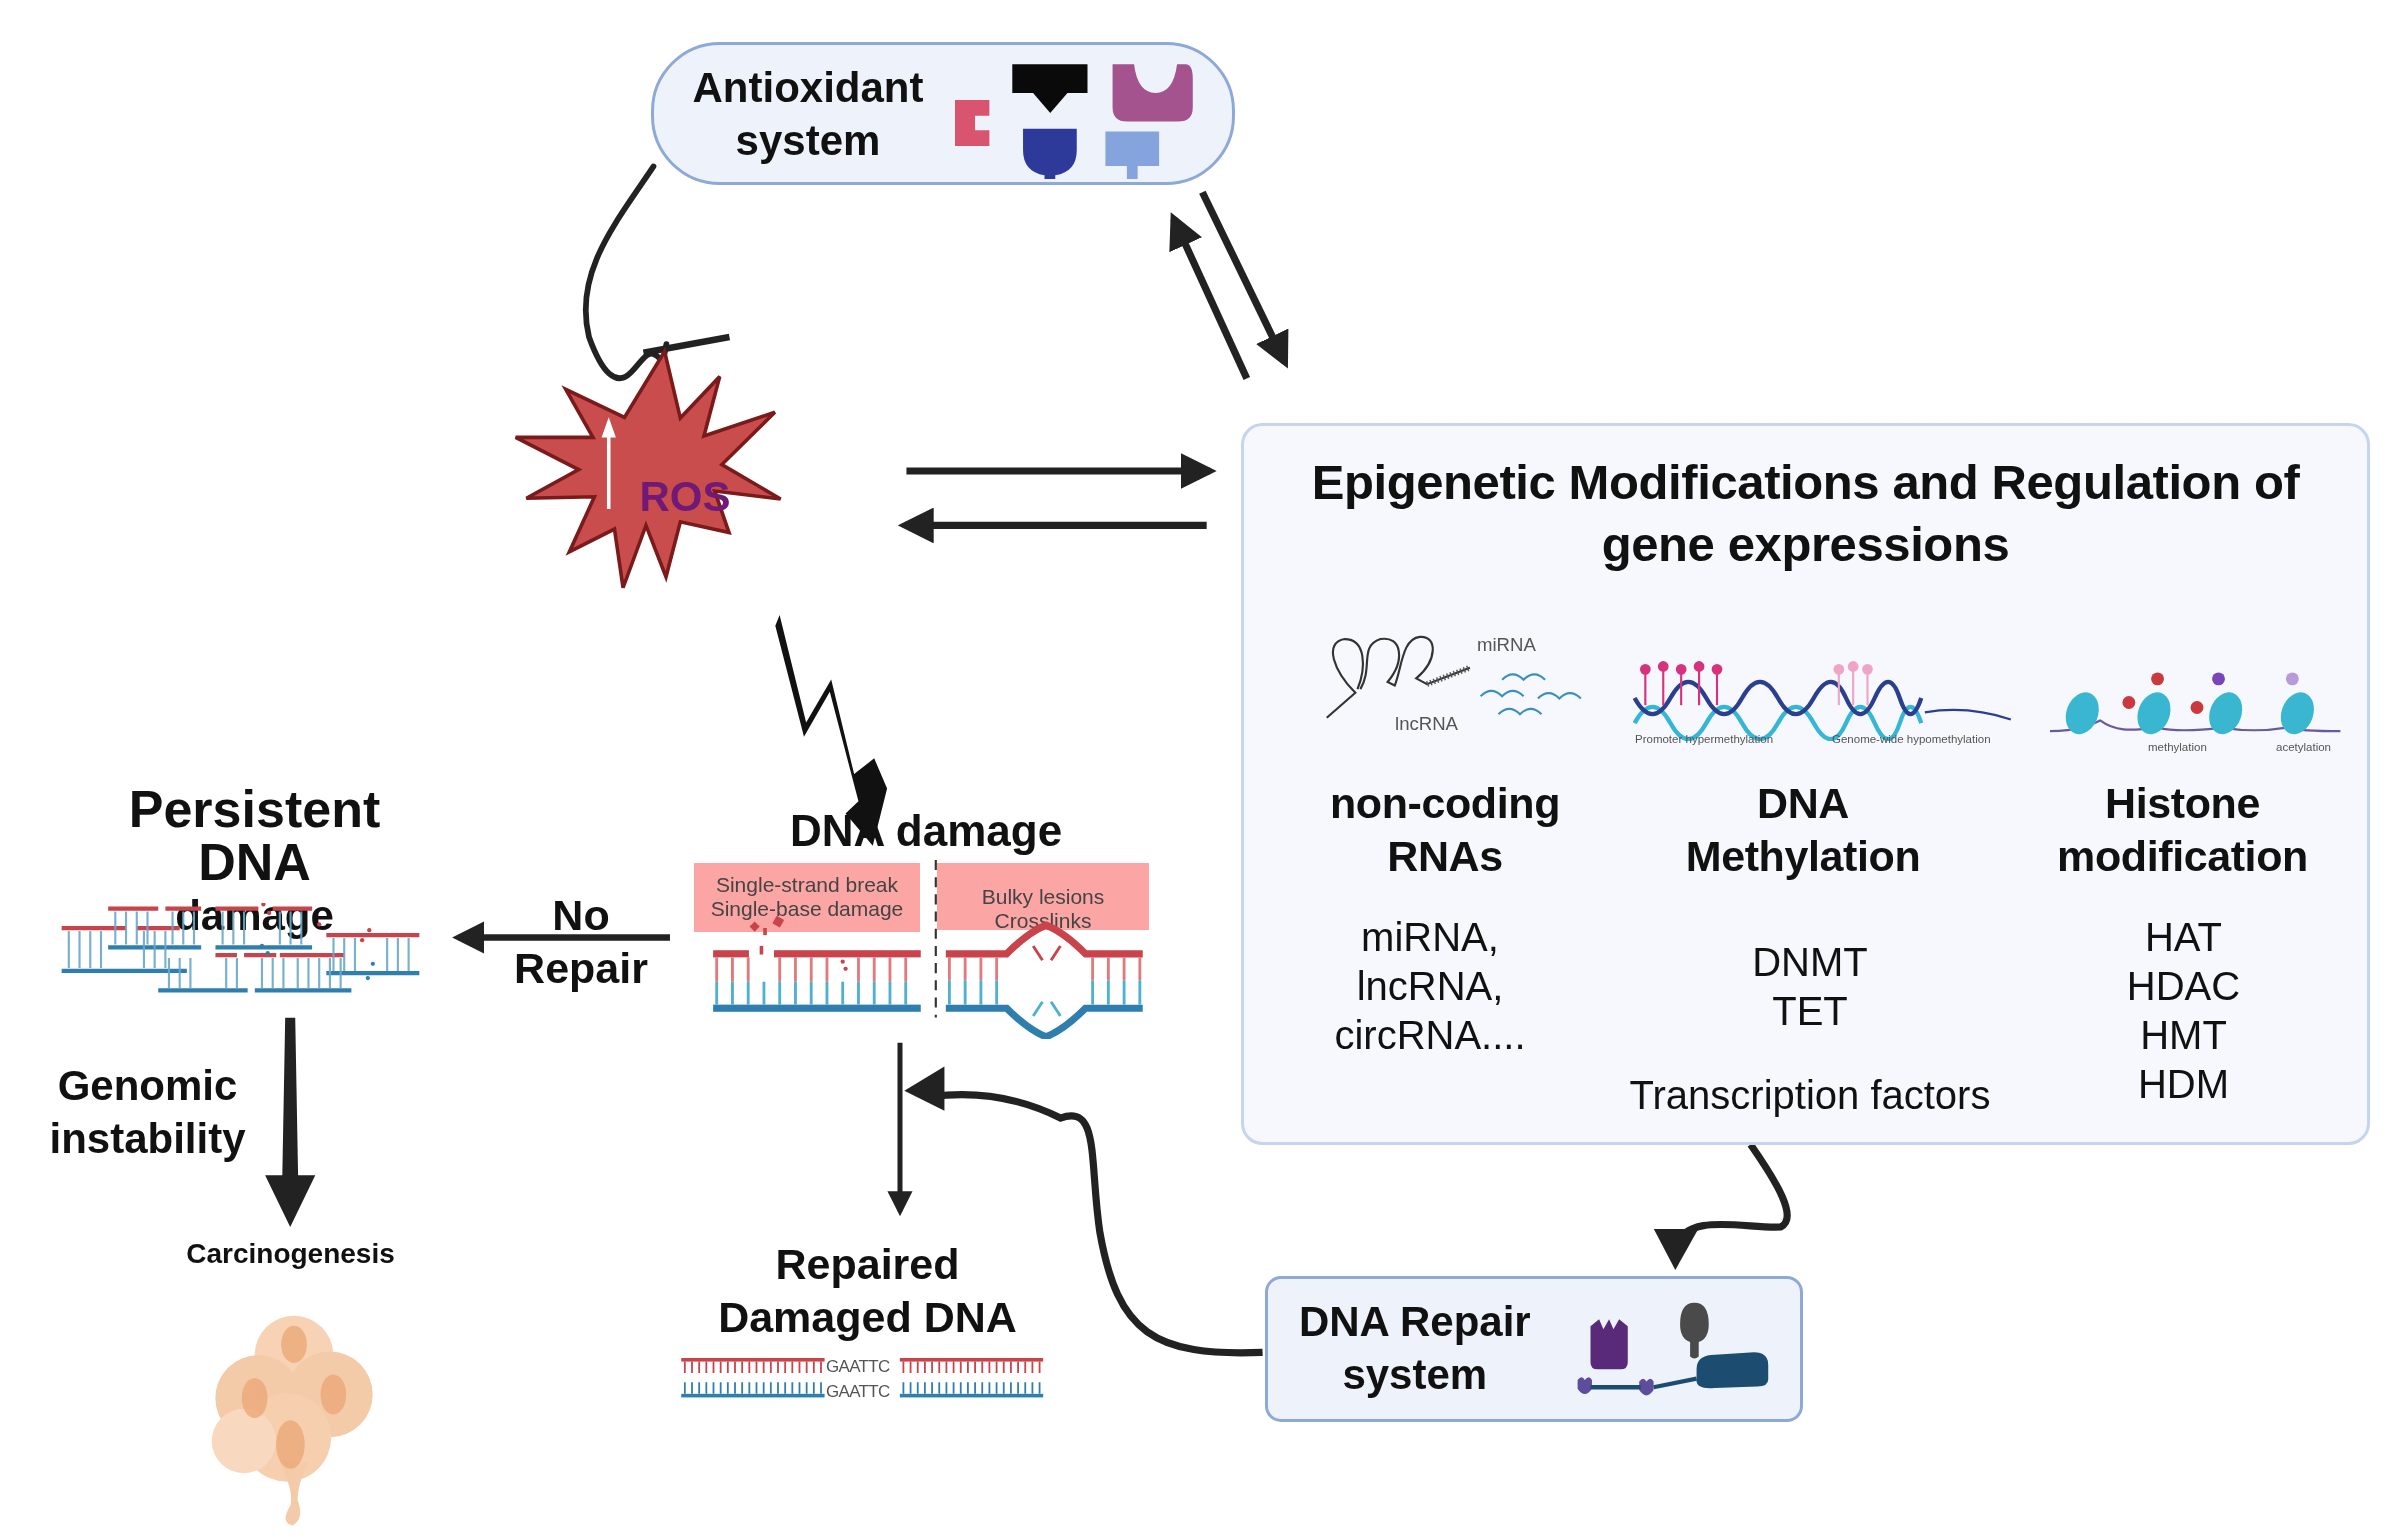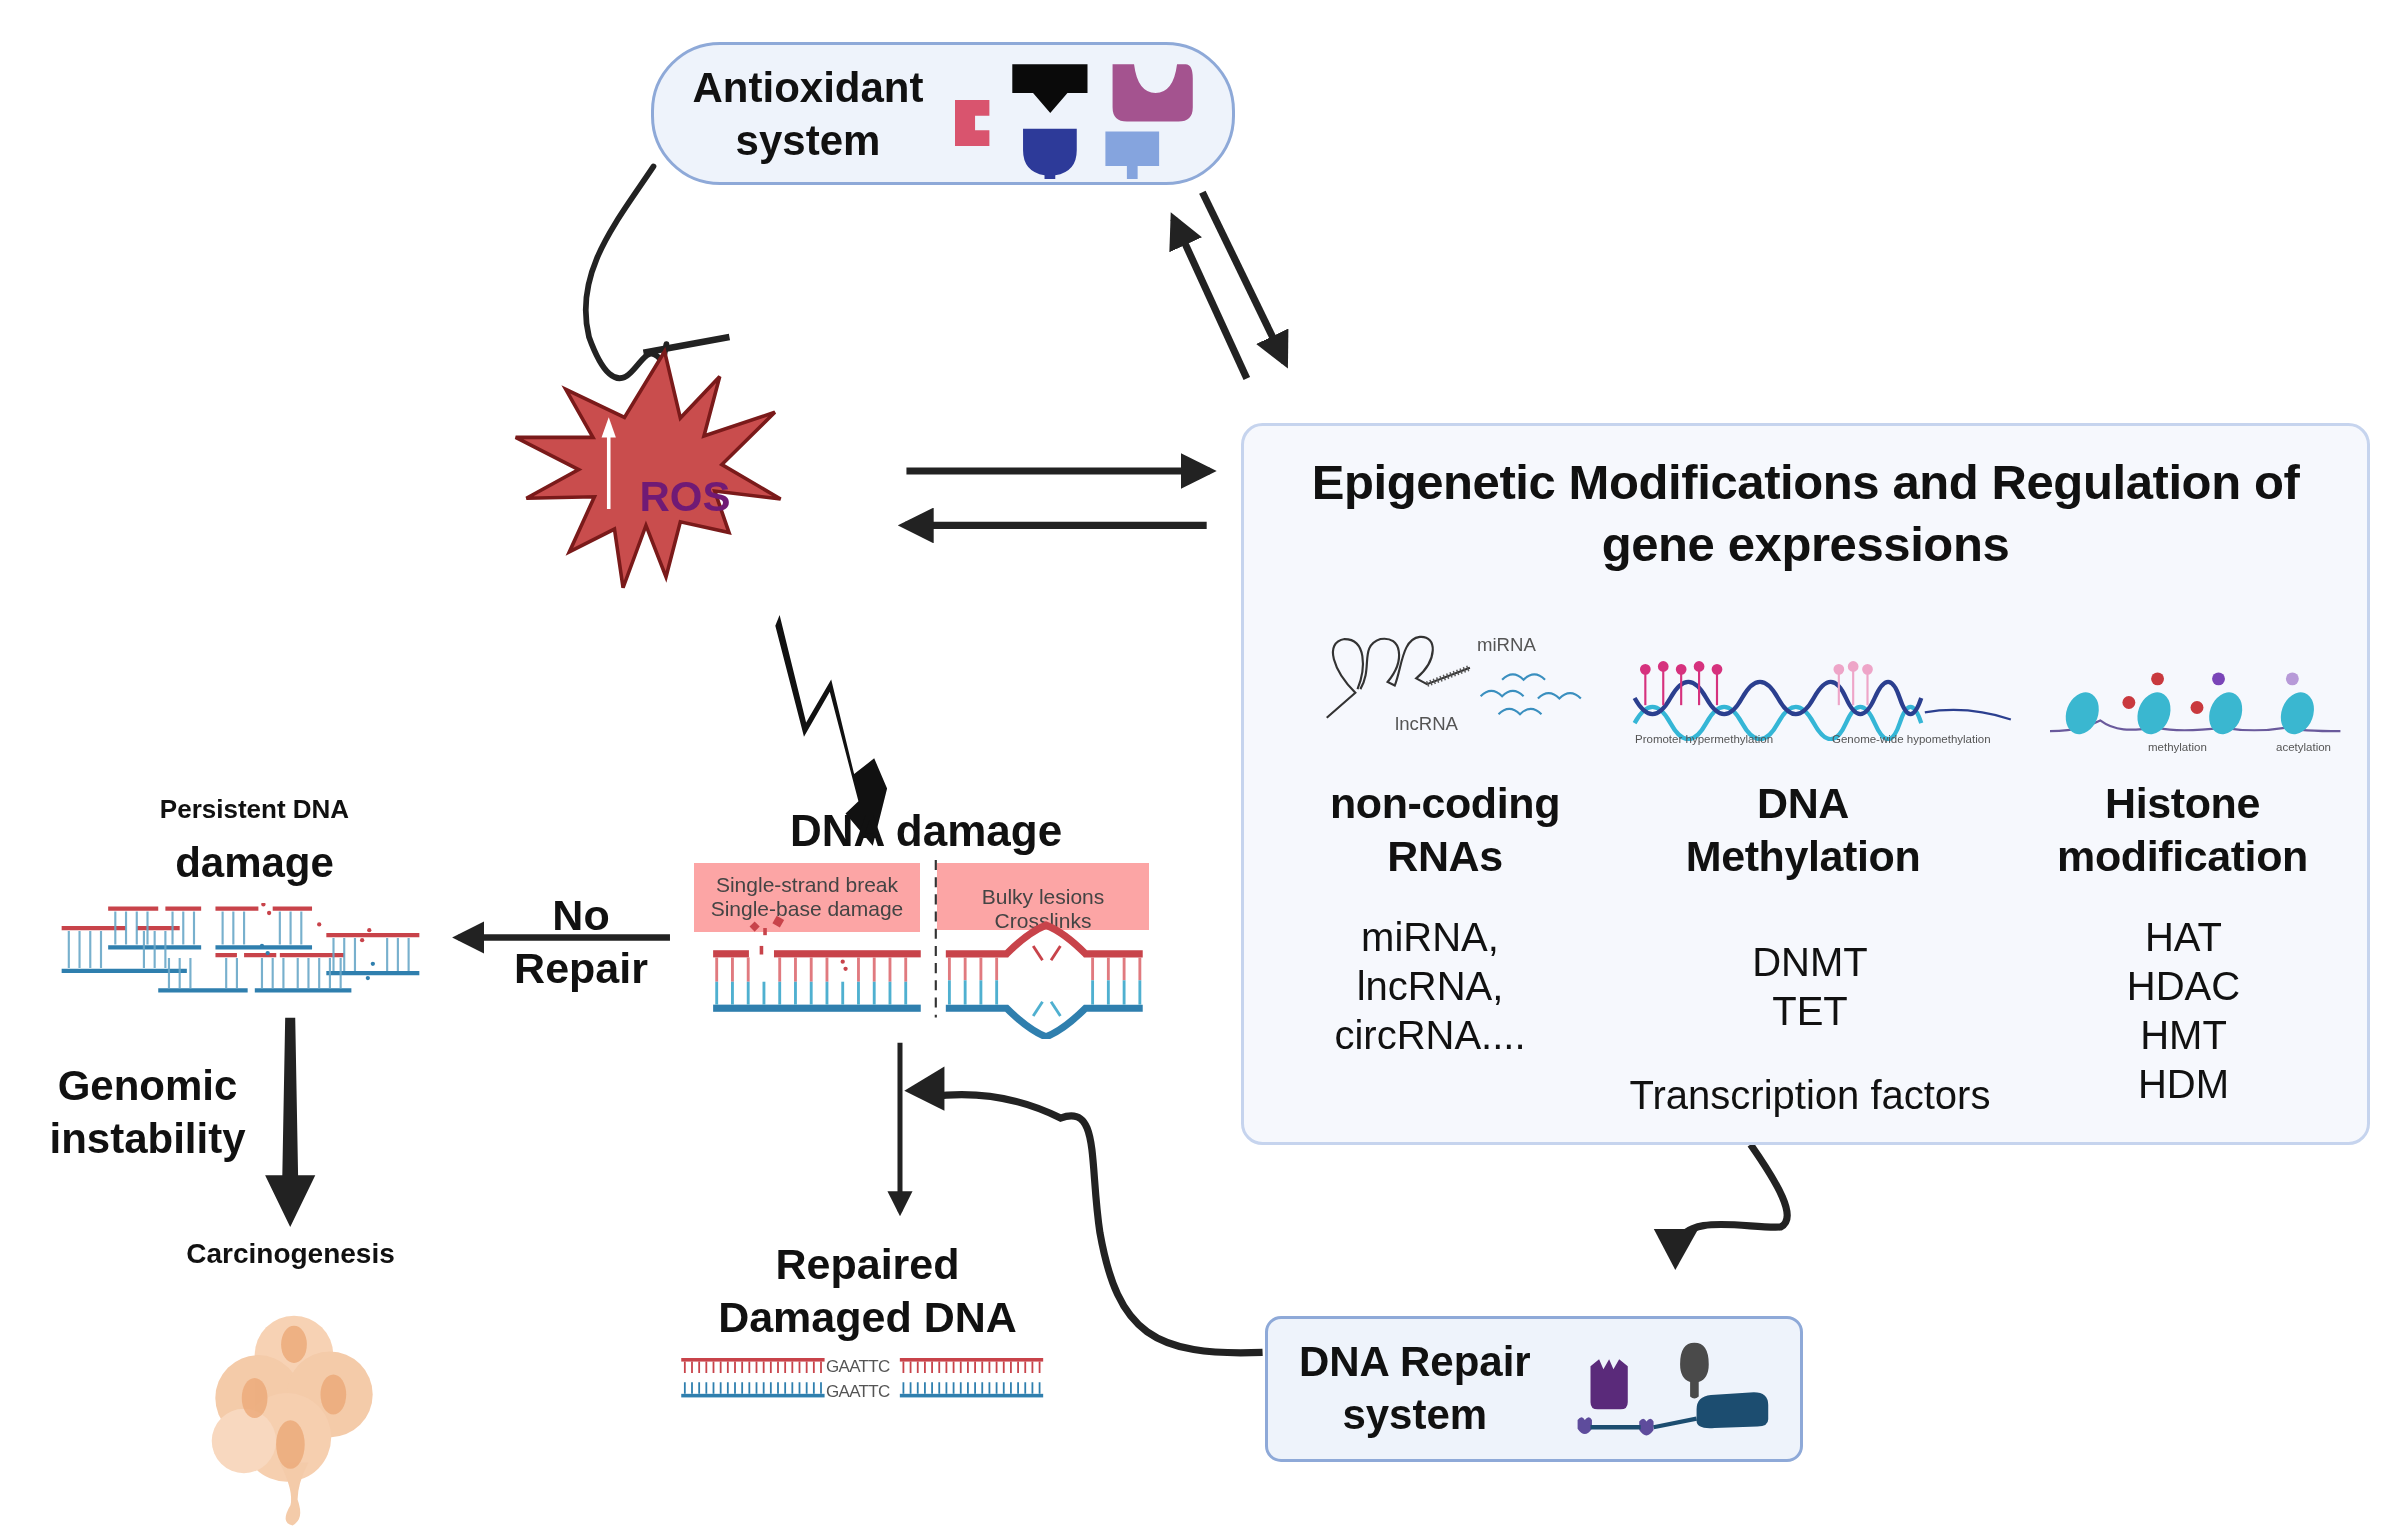--- a/index.html
+++ b/index.html
@@ -9,21 +9,21 @@
   svg.layer { position:absolute; left:0; top:0; }
   .bold { font-weight:700; }
   .title-lg { font-size:42px; font-weight:700; text-align:center; line-height:53px; letter-spacing:-0.4px; }
   .title-md { font-size:43px; font-weight:700; text-align:center; line-height:54px; }
   .reg { font-size:40px; font-weight:400; text-align:center; line-height:49px; }
   .box-anti { position:absolute; left:651px; top:42px; width:584px; height:143px;
               background:#eef3fb; border:3.6px solid #8ea9d8; border-radius:69px; box-sizing:border-box; }
   .box-epi { position:absolute; left:1241px; top:423px; width:1129px; height:722px;
              background:#f6f8fd; border:3.6px solid #c6d4ee; border-radius:21.5px; box-sizing:border-box; }
   .box-rep { position:absolute; left:1265px; top:1276px; width:538px; height:146px;
-             background:#eef3fb; border:3.6px solid #8ea9d8; border-radius:16px; box-sizing:border-box;margin-top:40px; }
+             background:#eef3fb; border:3.6px solid #8ea9d8; border-radius:16px; box-sizing:border-box; }
   .pinkbox { position:absolute; background:#fca5a5; color:#444; font-size:21px; line-height:24.4px; text-align:center; }
   .tiny { position:absolute; font-size:11.5px; color:#555; }
   .small { position:absolute; font-size:18.6px; color:#555; }
 </style>
 </head>
 <body>
 
 <svg class="layer" width="2389" height="1536" viewBox="0 0 3334 2143">
   <defs>
     <marker id="ah" viewBox="0 0 10 10" refX="8" refY="5" markerWidth="5" markerHeight="5" orient="auto-start-reverse">
@@ -257,21 +257,21 @@
         <line x1="611" y1="168" x2="611" y2="202" stroke="#4fb0d0"></line>
       <line x1="462" y1="120" x2="475" y2="140" stroke="#c8434a"></line>
         <line x1="500" y1="120" x2="487" y2="140" stroke="#c8434a"></line>
       <line x1="462" y1="218" x2="475" y2="198" stroke="#4fb0d0"></line>
         <line x1="500" y1="218" x2="487" y2="198" stroke="#4fb0d0"></line>
     </g>
   </g>
 </svg>
 
 <div class="abs" style="left:68px;top:783px;width:373px;">
-  <div class="title-md" style="font-size:26px;line-height:53px;">Persistent DNA</div>
+  <div class="title-md" style="font-size:52px;line-height:53px;">Persistent DNA</div>
   <div class="title-md" style="font-size:42px;line-height:53px;">damage</div>
 </div>
 <svg class="abs" style="left:54px;top:903px" width="373" height="93" viewBox="0 0 520 130">
   <g fill="none" stroke-width="6">
     <path d="M75,8 h70 M155,8 h50 M225,8 h60 M305,8 h55 M380,45 h130 M10,35 h90 M115,35 h60 M225,73 h30 M265,73 h45 M315,73 h90" stroke="#c8434a"></path>
     <path d="M75,62 h130 M225,62 h135 M380,98 h130 M10,95 h175 M145,122 h125 M280,122 h135" stroke="#2f7fae"></path>
   </g>
   <g stroke-width="3" opacity="0.9">
     <path d="M85,12 v46 M100,12 v46 M115,12 v46 M130,12 v46 M165,12 v46 M180,12 v46 M195,12 v46 M235,12 v46 M250,12 v46 M265,12 v46 M315,12 v46 M330,12 v46 M345,12 v46 M390,49 v46 M405,49 v46 M420,49 v46 M465,49 v46 M480,49 v46 M495,49 v46 M20,39 v52 M35,39 v52 M50,39 v52 M65,39 v52 M125,39 v52 M140,39 v52 M155,39 v52 M160,77 v42 M175,77 v42 M190,77 v42 M240,77 v42 M255,77 v42 M290,77 v42 M305,77 v42 M320,77 v42 M340,77 v42 M355,77 v42 M370,77 v42 M385,77 v42 M400,77 v42" stroke="#6aa8c8"></path>
   </g>

